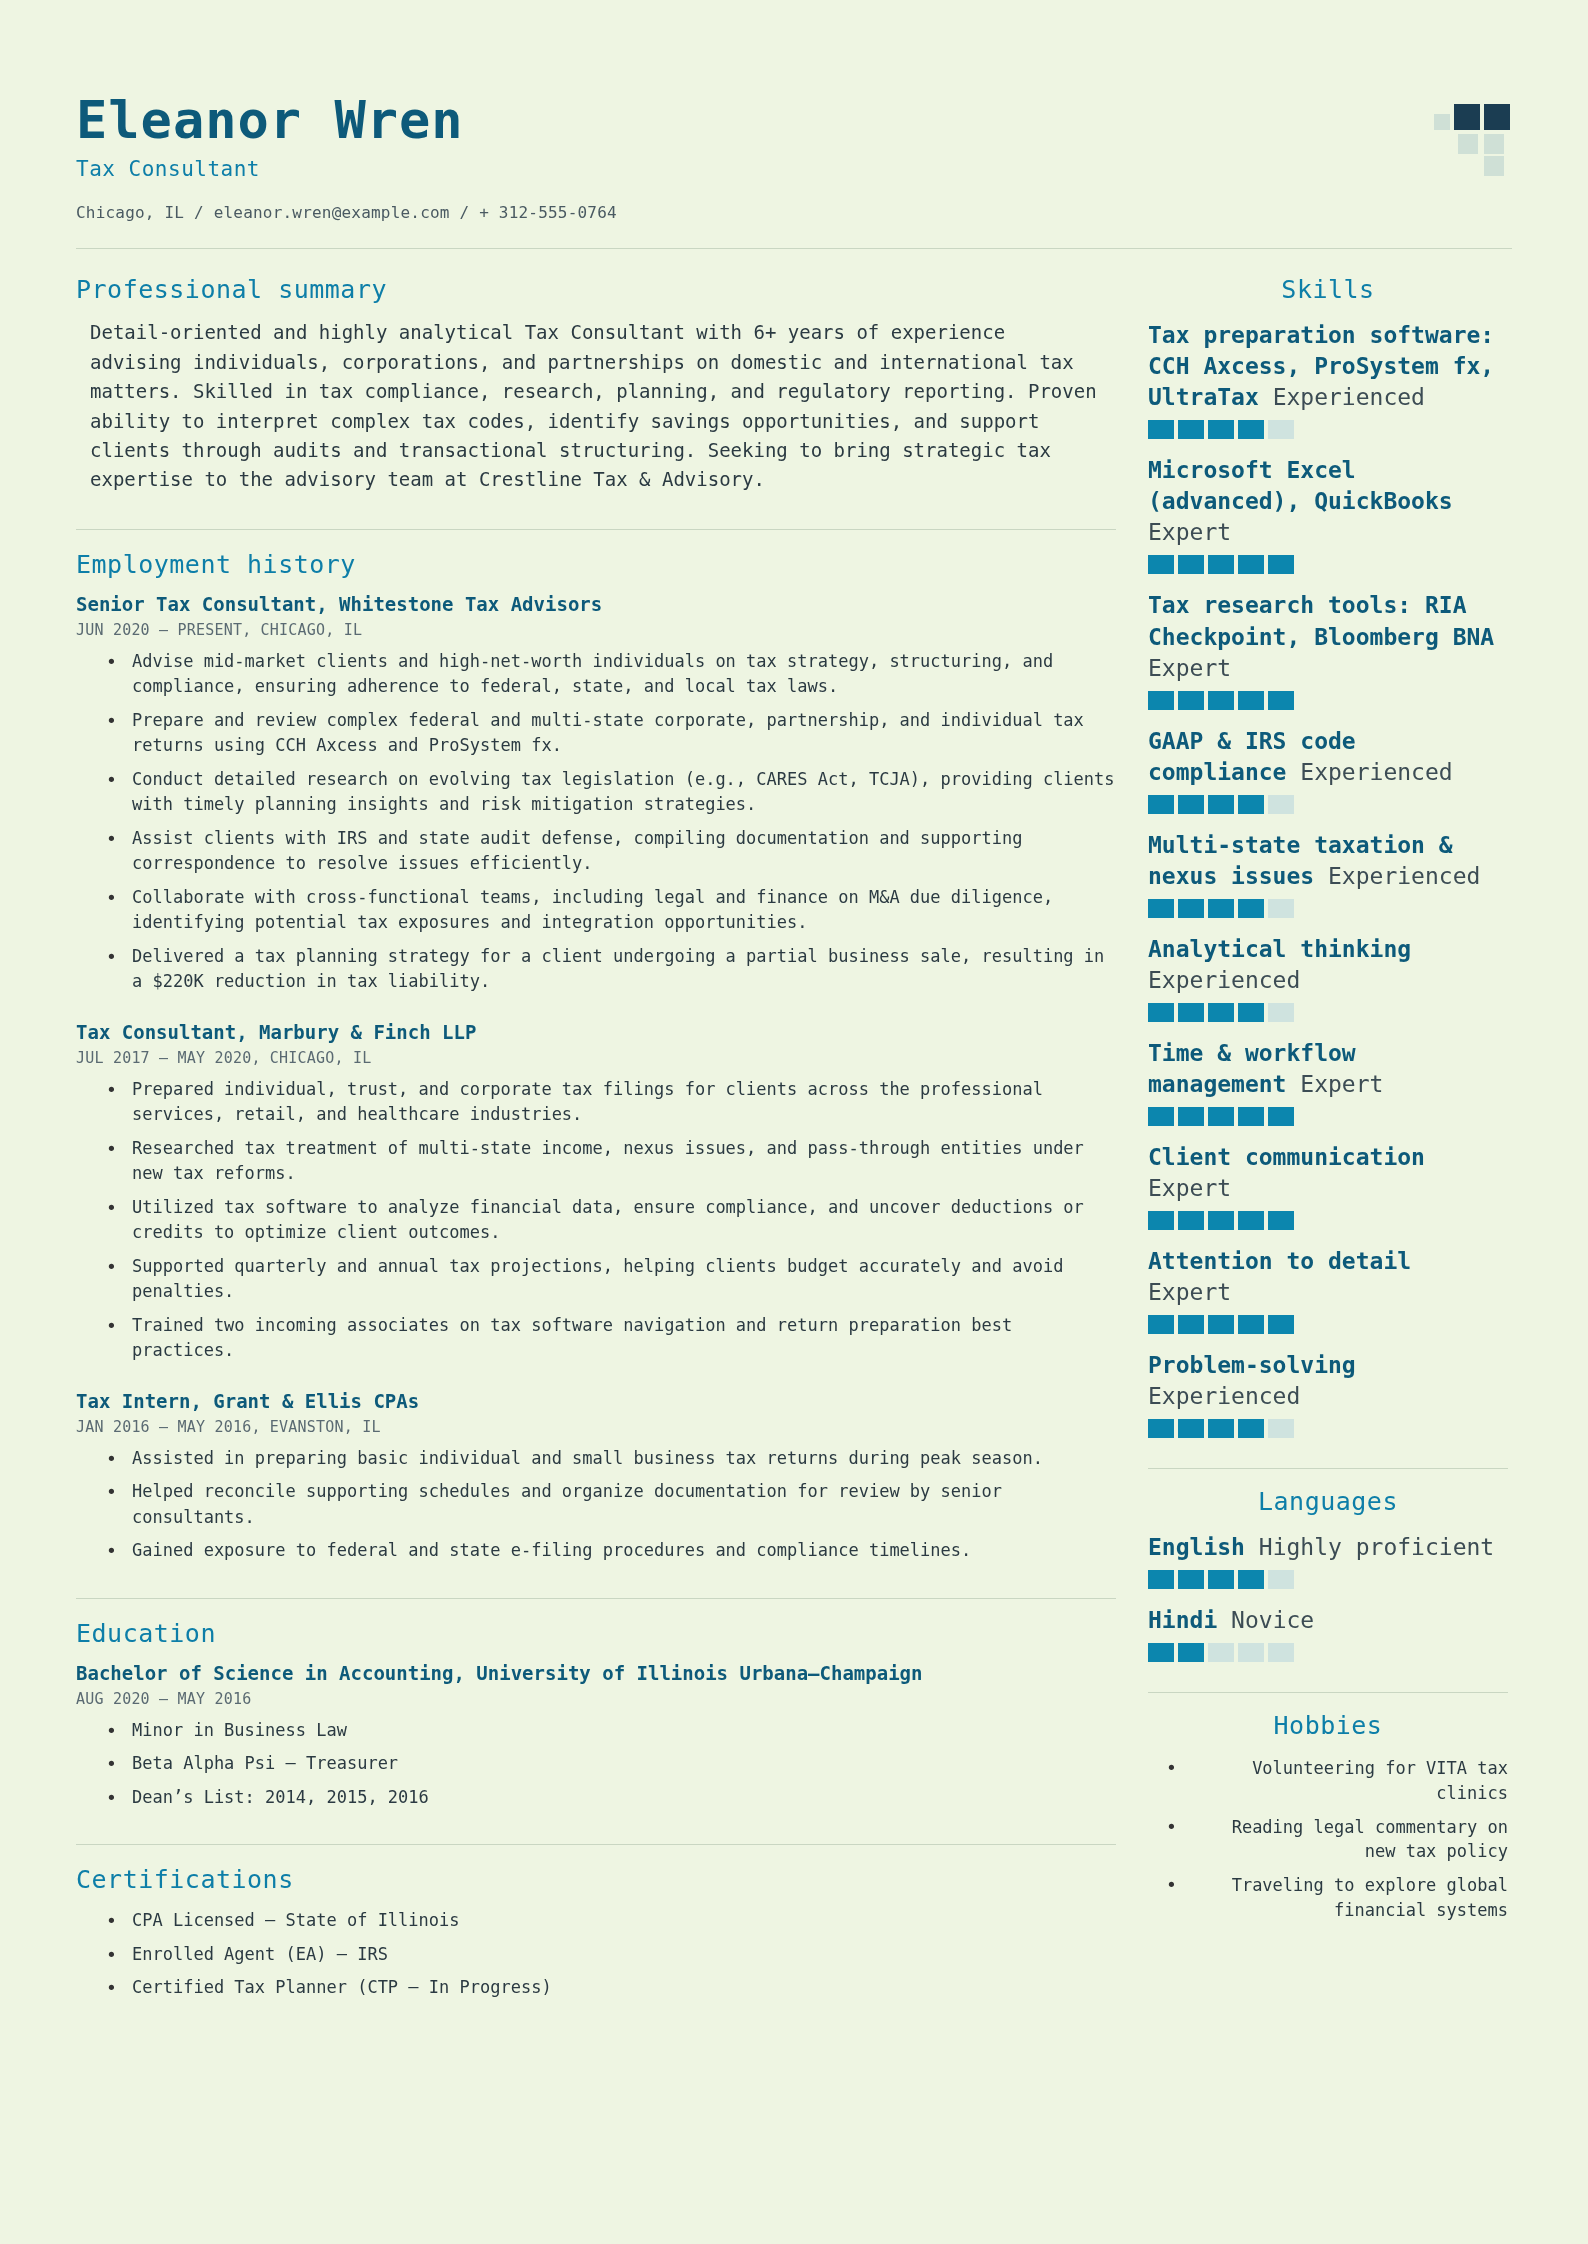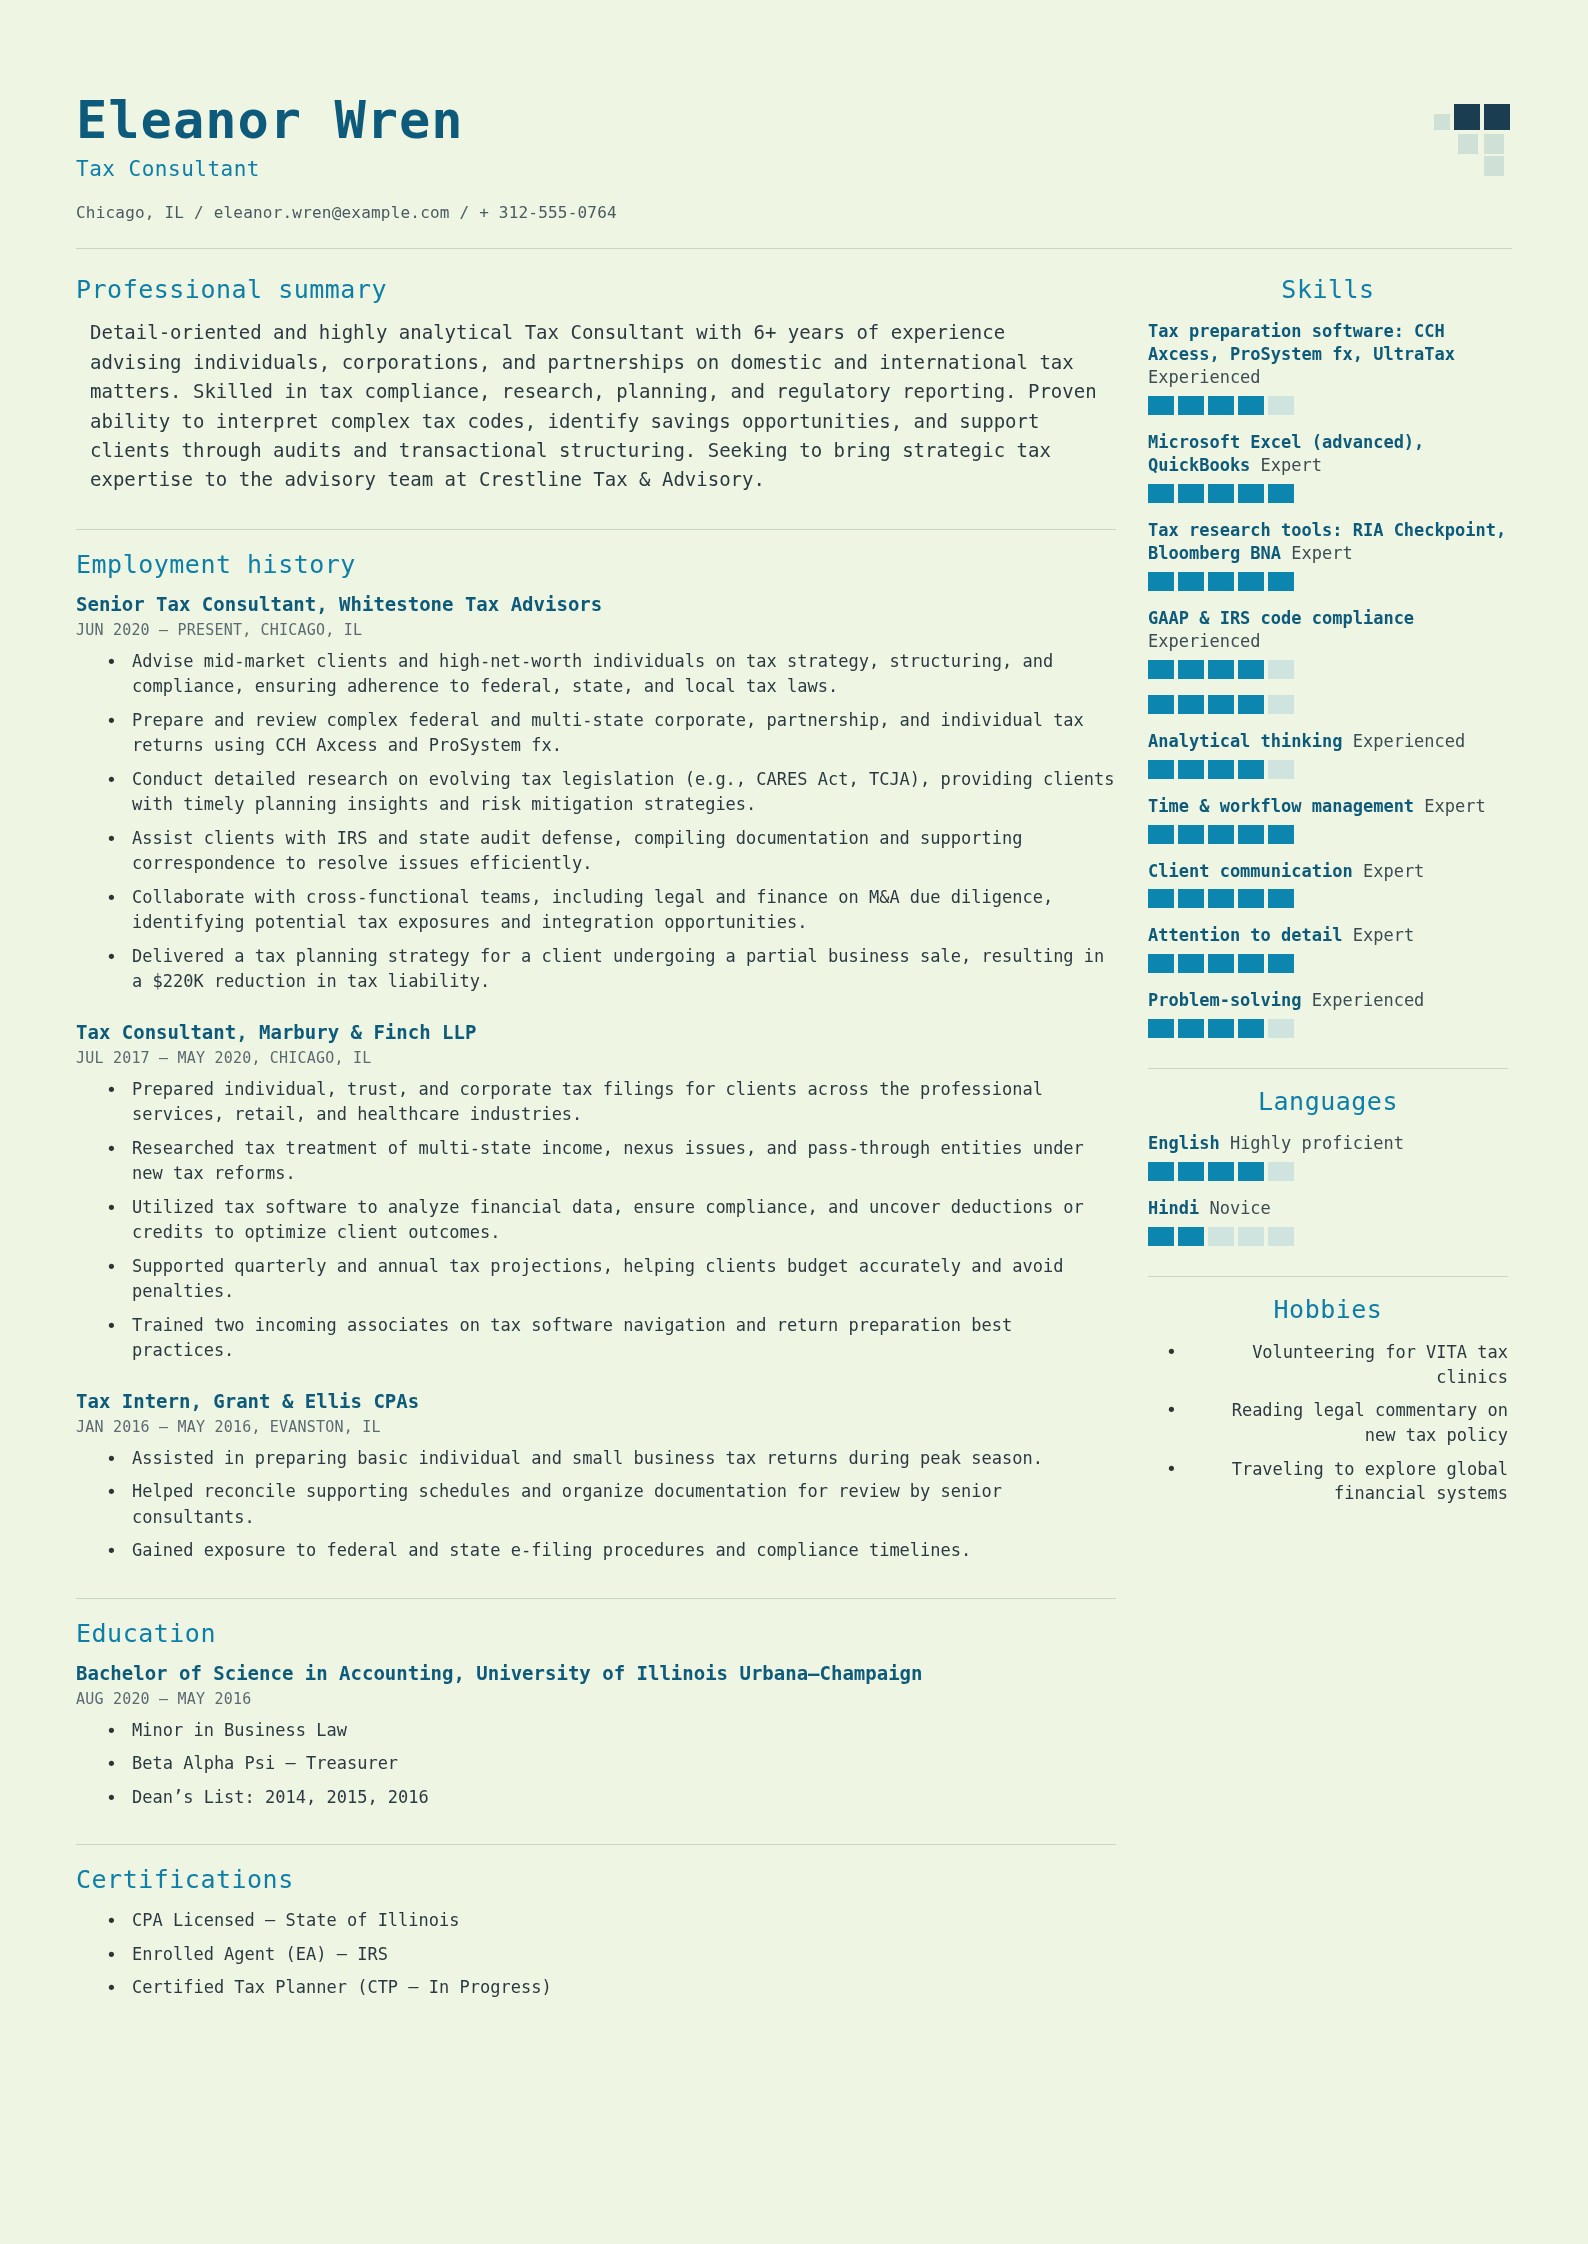--- a/index.html
+++ b/index.html
@@ -116,21 +116,21 @@
     font-weight: bold;
     color: #0d5a7a;
     margin: 0 0 6px 0;
   }
 
   
   .right h2.section { margin-bottom: 16px; text-align: center; }
   .right .rule-top { border: 0; border-top: 1px solid #c9d6c2; margin: 0 0 18px 0; }
   .skill { margin-bottom: 16px; }
   .skill-label {
-    font-size: 17px;
+    font-size: 23px;
     line-height: 1.35;
     color: #0d5a7a;
     font-weight: bold;
     margin: 0 0 7px 0;
   }
   .skill-label .lvl { font-weight: normal; color: #3c4c54; }
   .bars { display: flex; gap: 4px; }
   .bars i {
     display: block;
     width: 26px;
@@ -292,20 +292,21 @@
               <div class="skill-label">GAAP &amp; IRS code compliance <span class="lvl">Experienced</span></div>
               <div class="bars">
                 <i class="on"></i>
                 <i class="on"></i>
                 <i class="on"></i>
                 <i class="on"></i>
                 <i class="off"></i>
               </div>
             </div>
             <div class="skill">
+              <div class="skill-label">Multi-state taxation &amp; nexus issues <span class="lvl">Experienced</span></div>
               <div class="bars">
                 <i class="on"></i>
                 <i class="on"></i>
                 <i class="on"></i>
                 <i class="on"></i>
                 <i class="off"></i>
               </div>
             </div>
             <div class="skill">
               <div class="skill-label">Analytical thinking <span class="lvl">Experienced</span></div>

